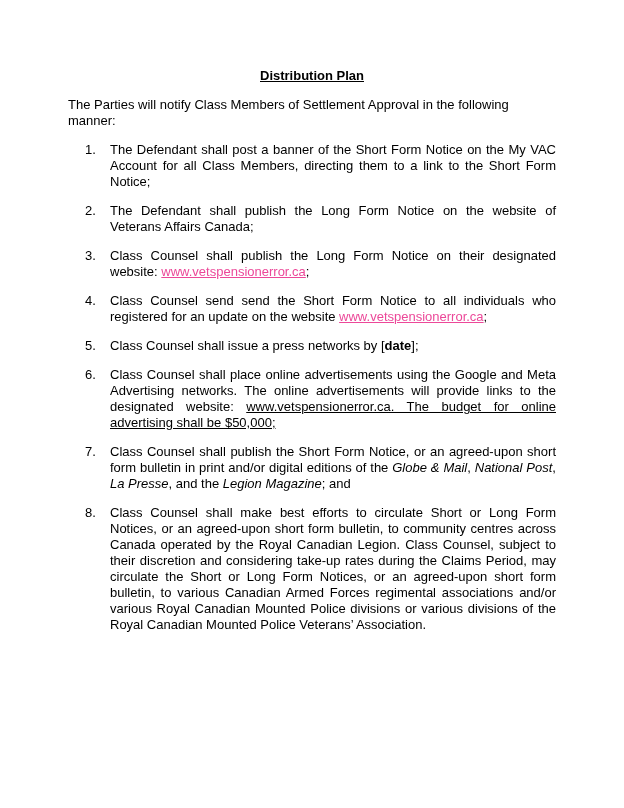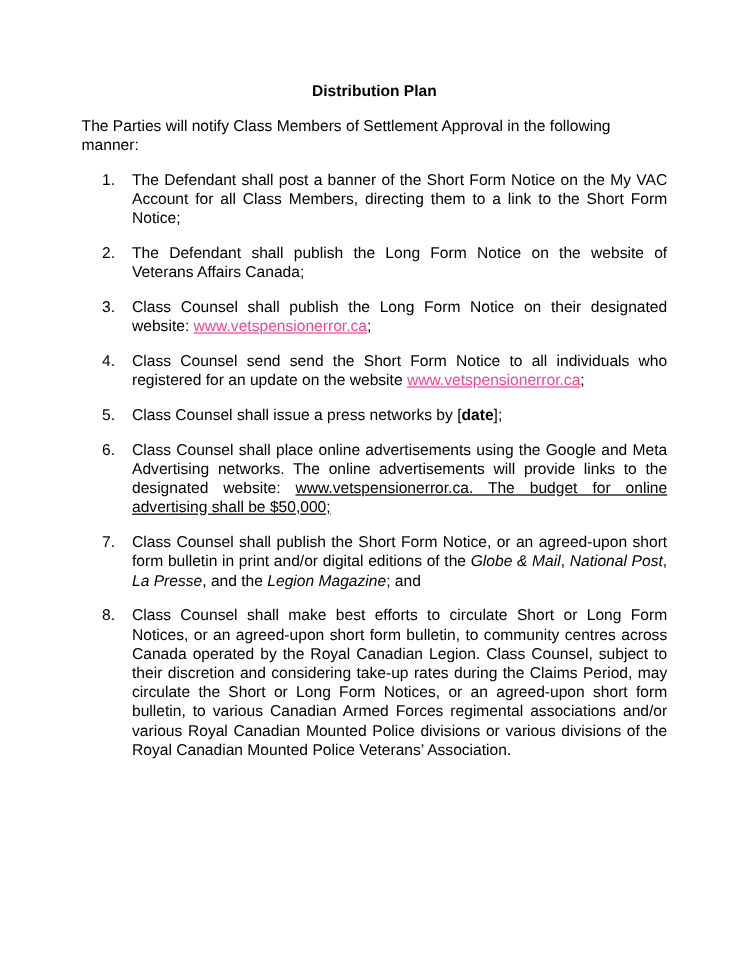--- a/index.html
+++ b/index.html
@@ -22,21 +22,21 @@
   .doc-title {
     text-align: center;
     font-weight: bold;
     margin-bottom: 14px;
   }
   .doc-subtitle {
     text-align: center;
     font-weight: bold;
     margin-bottom: 13px;
   }
-  .doc-subtitle span { }
+  .doc-subtitle span { text-decoration: underline; }
   .intro {
     margin-bottom: 13px;
   }
   .plan-list { list-style: none; }
   .list-item {
     display: flex;
     margin-left: 17px;
     margin-bottom: 13px;
   }
   .num {

